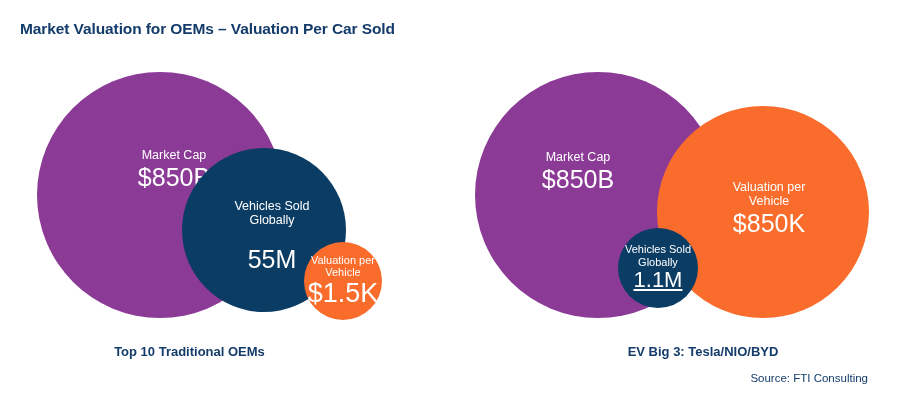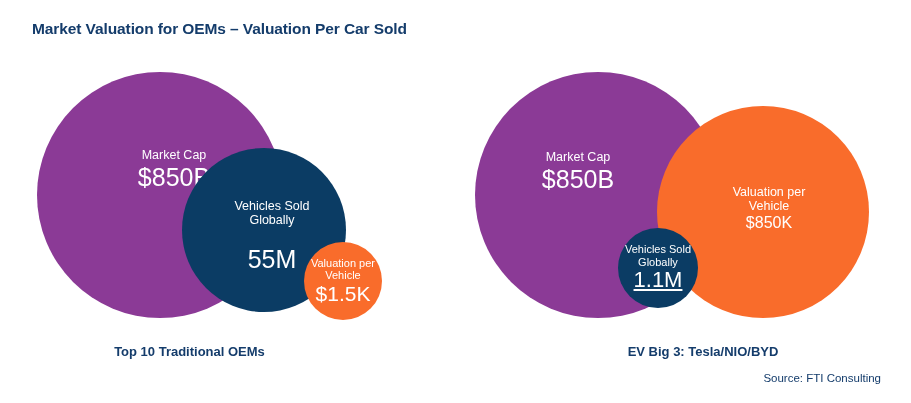--- a/index.html
+++ b/index.html
@@ -14,21 +14,21 @@
     position: relative;
   }
   #infographic {
     position: relative;
     width: 911px;
     height: 403px;
     background: #ffffff;
   }
   #chart-title {
     position: absolute;
-    left: 32px;
+    left: 20px;
     top: 20px;
     font-size: 15.5px;
     font-weight: bold;
     color: #143C6B;
     letter-spacing: -0.1px;
     white-space: nowrap;
   }
   .bubble-cluster {
     position: absolute;
     top: 0;
@@ -79,21 +79,21 @@
   #bubble-vehicles-traditional .bubble-inner {
     position: relative; top: 6px; left: 8px;
   }
 
   #bubble-valuation-traditional {
     left: 304px; top: 242px; width: 78px; height: 78px;
     background: #F96C2B;
     z-index: 3;
   }
   #bubble-valuation-traditional .bubble-label { font-size: 11px; }
-  #bubble-valuation-traditional .bubble-value { font-size: 21px; margin-top: 0px; }
+  #bubble-valuation-traditional .bubble-value { font-size: 27px; margin-top: 0px; }
   #bubble-valuation-traditional .bubble-inner {
     position: relative; top: 0px; left: 0px;
   }
 
   
   #bubble-market-cap-ev {
     left: 20px; top: 72px; width: 246px; height: 246px;
     background: #8B3A96;
     z-index: 1;
   }
@@ -102,21 +102,21 @@
   #bubble-market-cap-ev .bubble-inner {
     position: relative; top: -24px; left: -20px;
   }
 
   #bubble-valuation-ev {
     left: 202px; top: 106px; width: 212px; height: 212px;
     background: #F96C2B;
     z-index: 2;
   }
   #bubble-valuation-ev .bubble-label { font-size: 12.5px; }
-  #bubble-valuation-ev .bubble-value { font-size: 16px; margin-top: 1px; }
+  #bubble-valuation-ev .bubble-value { font-size: 25px; margin-top: 1px; }
   #bubble-valuation-ev .bubble-inner {
     position: relative; top: -4px; left: 6px;
   }
 
   #bubble-vehicles-ev {
     left: 163px; top: 228px; width: 80px; height: 80px;
     background: #0B3C64;
     z-index: 3;
   }
   #bubble-vehicles-ev .bubble-label { font-size: 11px; }
@@ -133,21 +133,21 @@
     font-size: 13px;
     font-weight: bold;
     color: #143C6B;
     white-space: nowrap;
   }
   #caption-traditional { left: -38px; }
   #caption-ev { left: 20px; }
 
   #source-note {
     position: absolute;
-    right: 30px;
+    right: 43px;
     top: 372px;
     font-size: 11.5px;
     color: #143C6B;
     white-space: nowrap;
   }
 </style>
 </head>
 <body>
 
 <div id="infographic">

